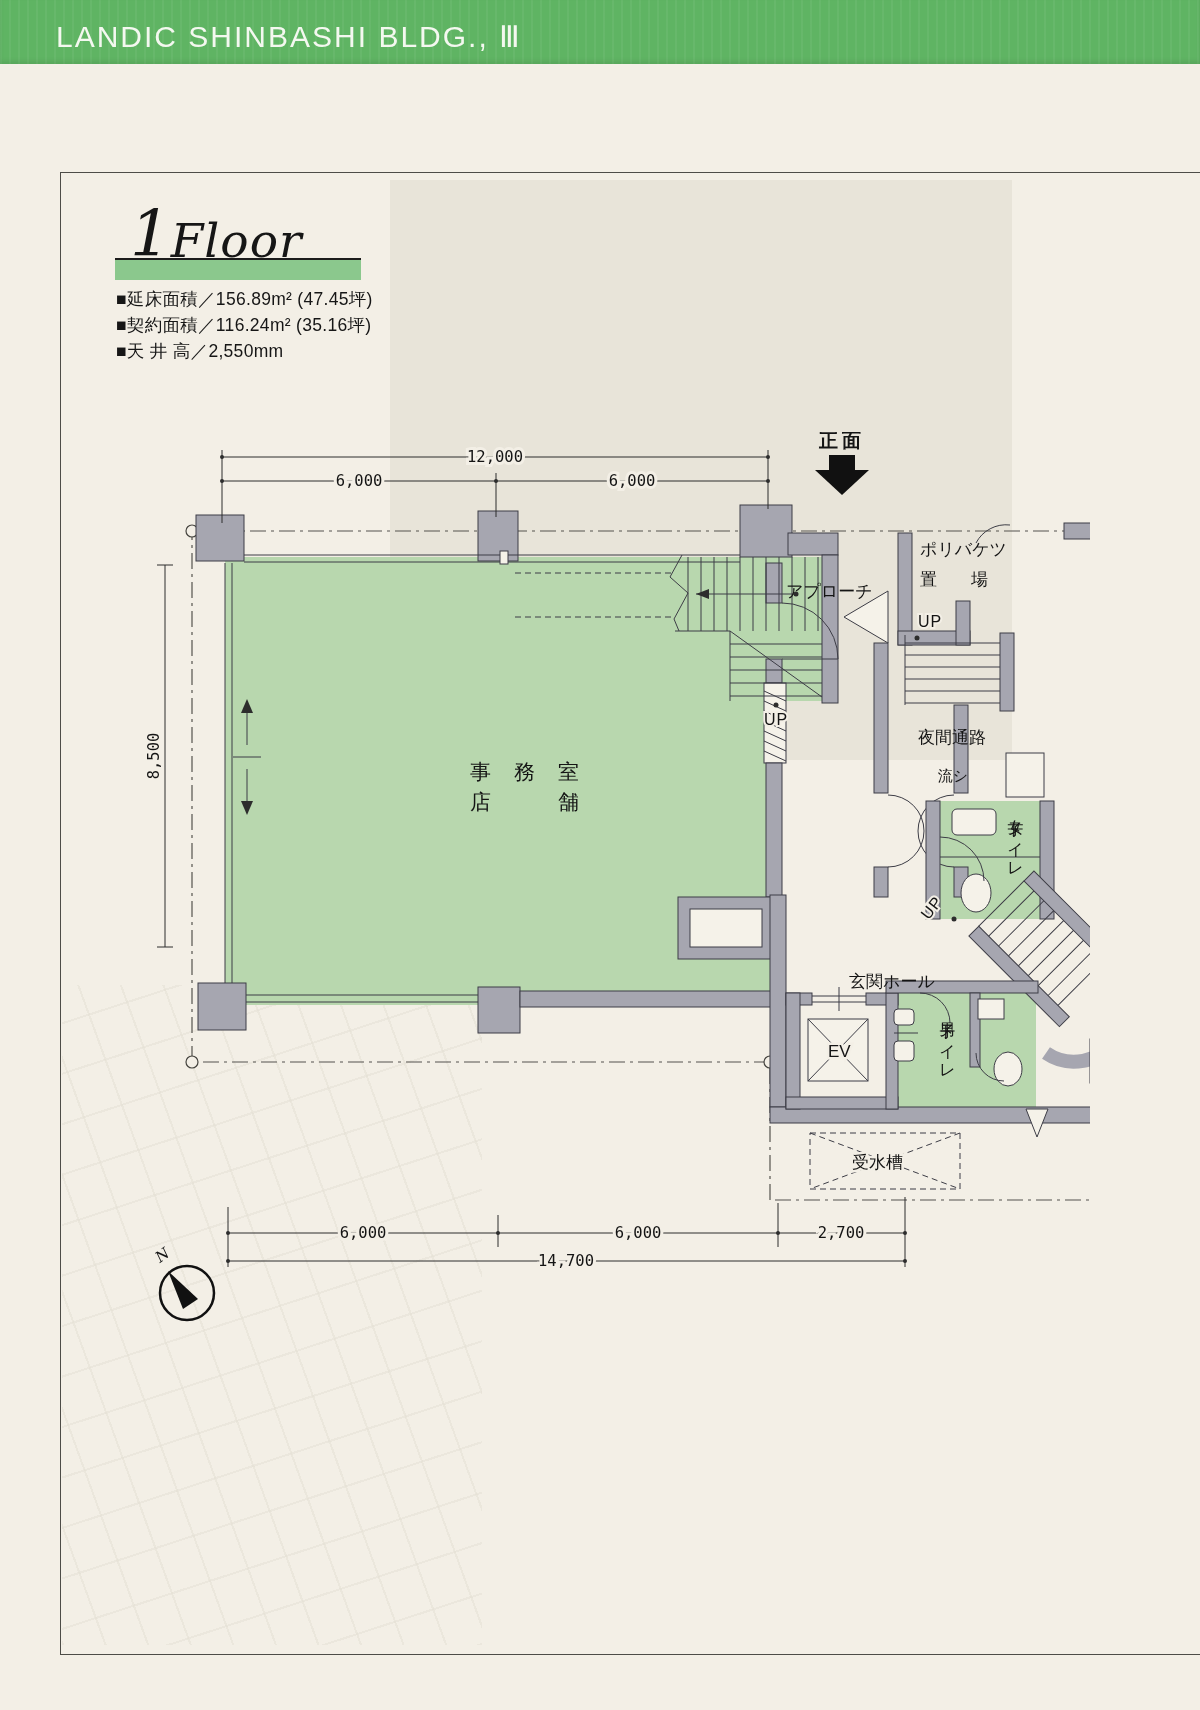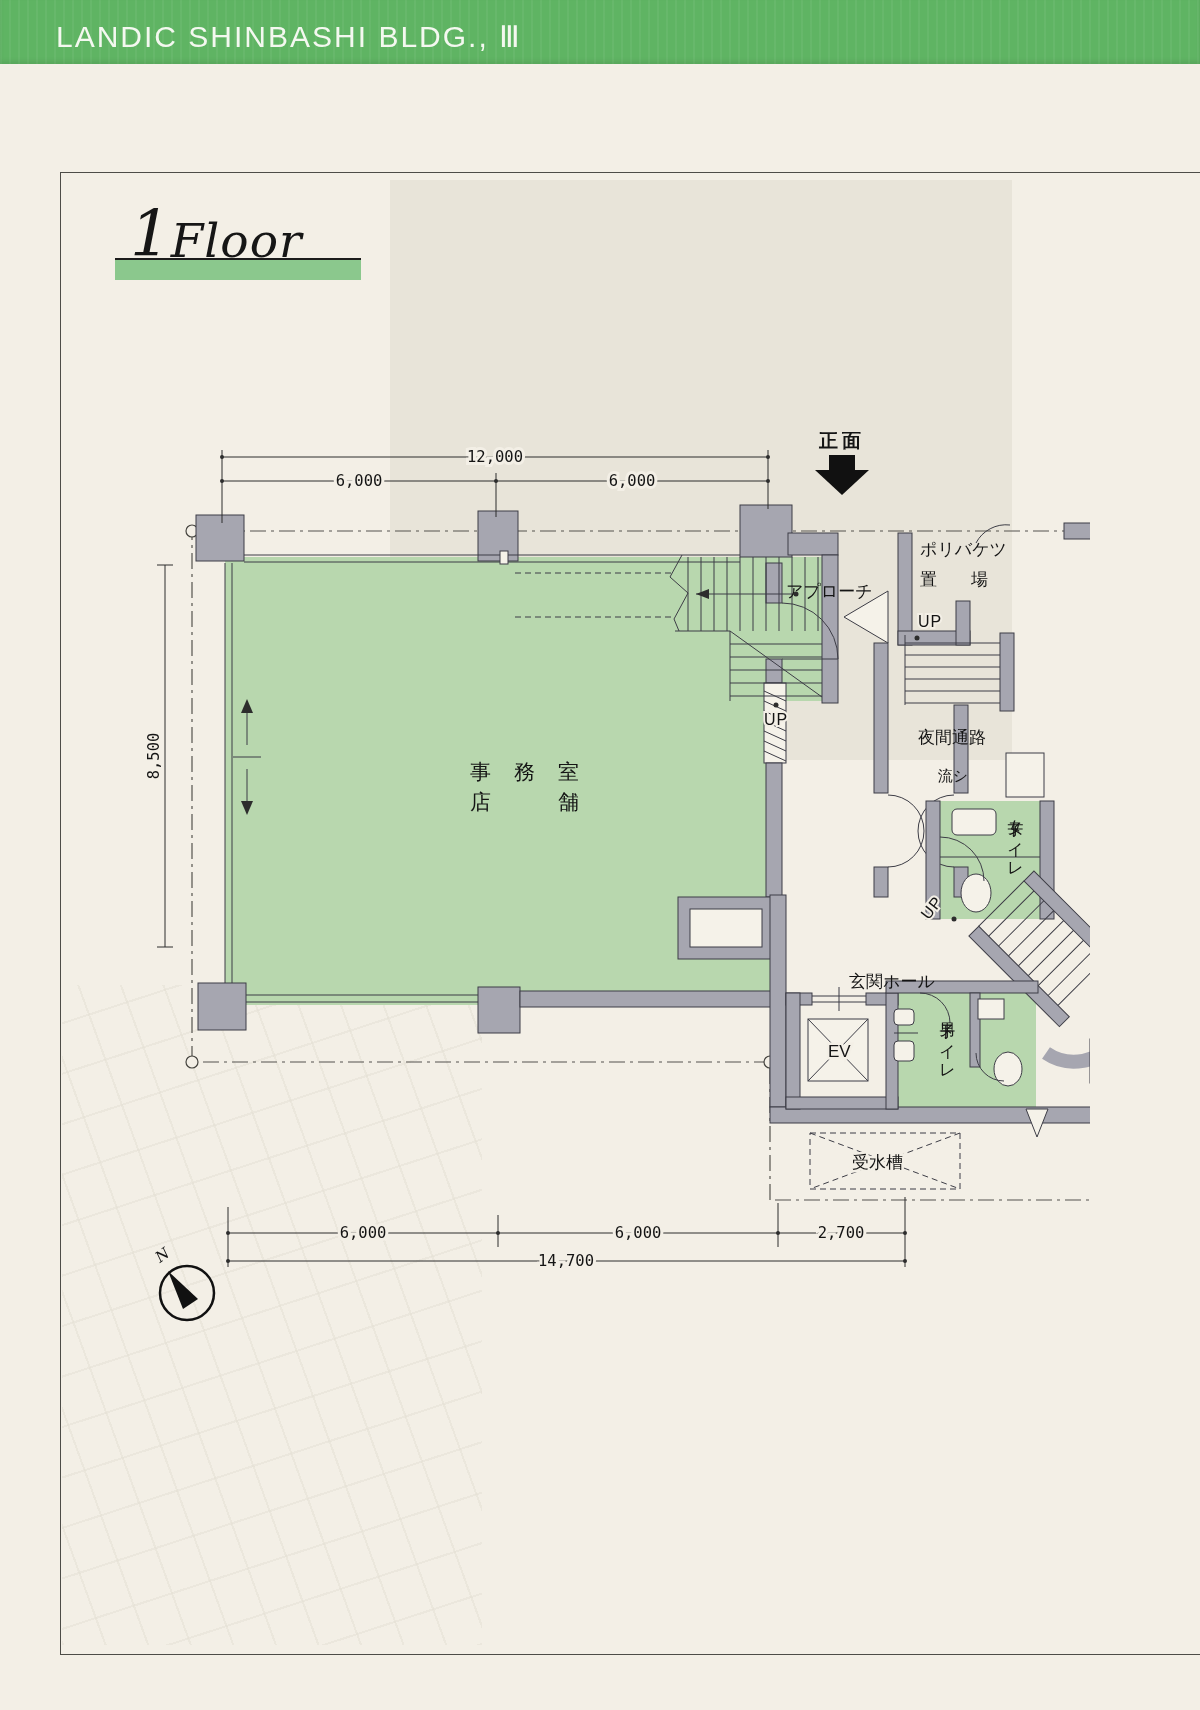--- a/index.html
+++ b/index.html
@@ -63,20 +63,25 @@
   <div class="ghost-photo"></div>
   <div class="ghost-map"></div>
 
   <div class="content-box"></div>
 
   <div class="floor-bar"></div>
   <div class="floor-title">
     <span class="fnum">1</span>
       <span class="fword">Floor</span>
   </div>
+  <ul class="specs">
+    <li>■延床面積／156.89m² (47.45坪)</li>
+    <li>■契約面積／116.24m² (35.16坪)</li>
+    <li>■天 井 高／2,550mm</li>
+  </ul>
 
   <svg class="plan" width="960" height="940" viewBox="0 0 960 940">
 
     <g>
       <path class="bound" d="M62,126 H980 M980,126 V795 M980,795 H640 M640,795 V657 M640,657 H62 M62,657 V126"></path>
       <circle class="corner" cx="62" cy="126" r="6"></circle>
       <circle class="corner" cx="980" cy="126" r="6"></circle>
       <circle class="corner" cx="62" cy="657" r="6"></circle>
       <circle class="corner" cx="640" cy="657" r="6"></circle>
       <circle class="corner" cx="980" cy="795" r="6"></circle>

